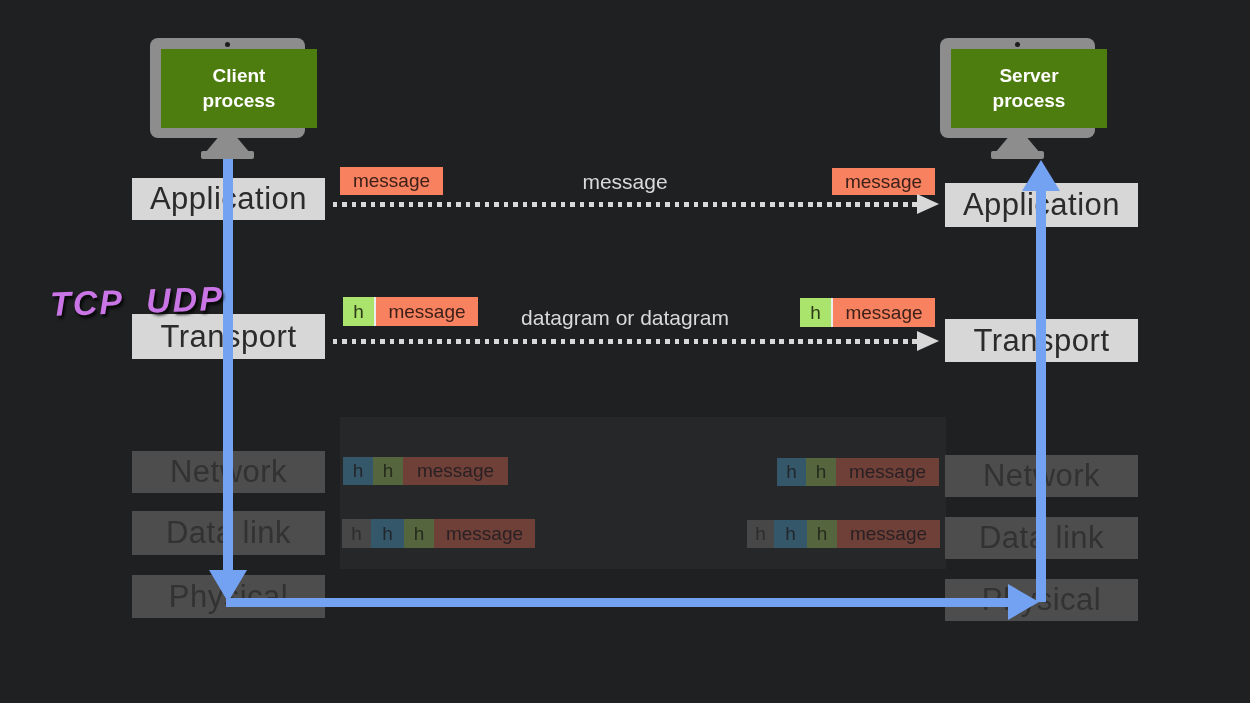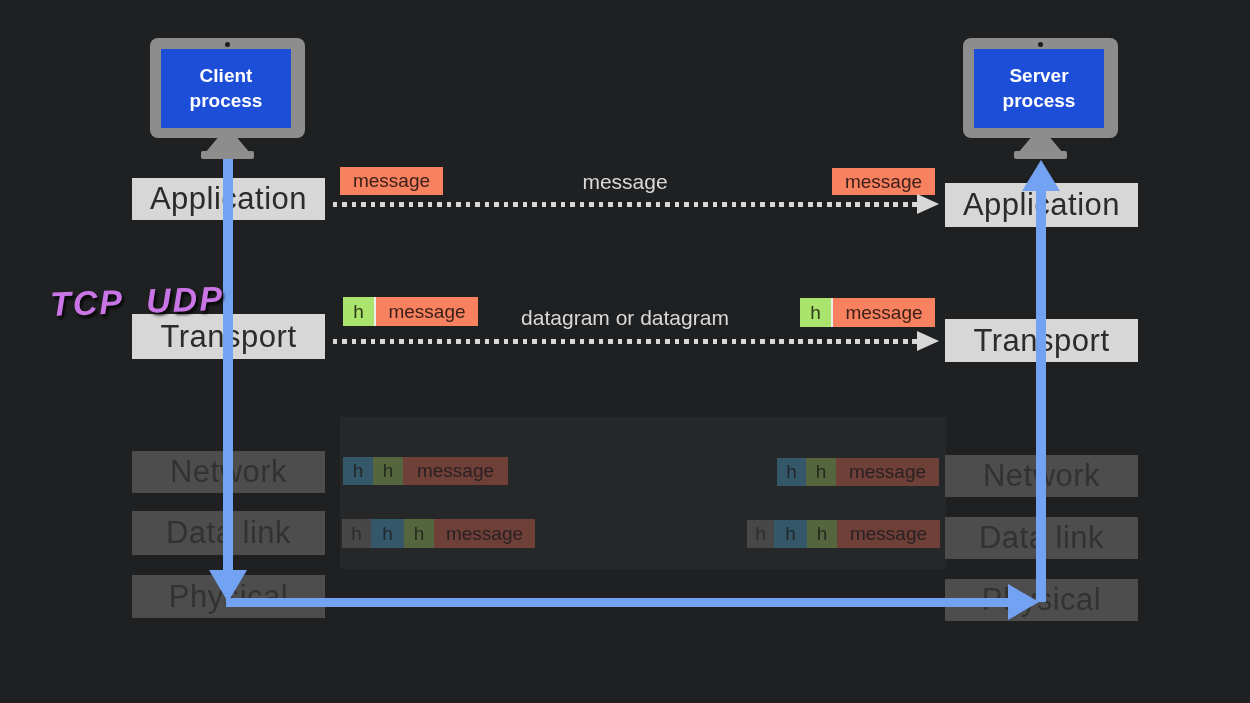--- a/index.html
+++ b/index.html
@@ -44,22 +44,22 @@
   .bhead.down  { border-left:19px solid transparent; border-right:19px solid transparent; border-top:32px solid #74a2f2; }
   .bhead.up    { border-left:19px solid transparent; border-right:19px solid transparent; border-bottom:31px solid #74a2f2; }
   .bhead.right { border-top:18px solid transparent; border-bottom:18px solid transparent; border-left:31px solid #74a2f2; }
 
   
   .monitor { width:155px; height:124px; z-index:5; }
   .m-frame { position:absolute; left:0; top:0; width:155px; height:100px;
     background:#8d8d8d; border-radius:8px; }
   .m-cam { position:absolute; left:75px; top:4px; width:5px; height:5px;
     border-radius:50%; background:#1b1c1e; }
-  .m-screen { position:absolute; left:11px; top:11px; width:130px; height:79px;
-    background:#1d4ed8; display:flex; align-items:center; justify-content:center;
+  .m-screen { position:absolute; left:11px; top:11px; width:156px; height:79px;
+    background:#4d7c0f; display:flex; align-items:center; justify-content:center;
     text-align:center; color:#ffffff; font-weight:bold; font-size:19px;
     line-height:1.3; white-space:pre-line; }
   .m-neck { position:absolute; left:55px; top:100px; width:45px; height:15px;
     background:#8d8d8d; clip-path:polygon(28% 0,72% 0,100% 100%,0 100%); }
   .m-base { position:absolute; left:51px; top:113px; width:53px; height:8px;
     background:#8d8d8d; border-radius:2px; }
 
   
   .annotation { color:#c975e6; font-size:34px; font-weight:bold; font-style:italic;
     letter-spacing:2px; word-spacing:12px; transform:rotate(-2deg);
@@ -81,21 +81,21 @@
 
   <div class="abs monitor" style="left:150px; top:38px;">
     <div class="m-frame"></div>
     <div class="m-cam"></div>
     <div class="m-screen">Client
 process</div>
     <div class="m-neck"></div>
     <div class="m-base"></div>
   </div>
 
-  <div class="abs monitor" style="left:963px; top:38px;">
+  <div class="abs monitor" style="left:940px; top:38px;">
     <div class="m-frame"></div>
     <div class="m-cam"></div>
     <div class="m-screen">Server
 process</div>
     <div class="m-neck"></div>
     <div class="m-base"></div>
   </div>
 
   <div class="abs annotation" style="left:50px; top:282px;">TCP UDP</div>
 

